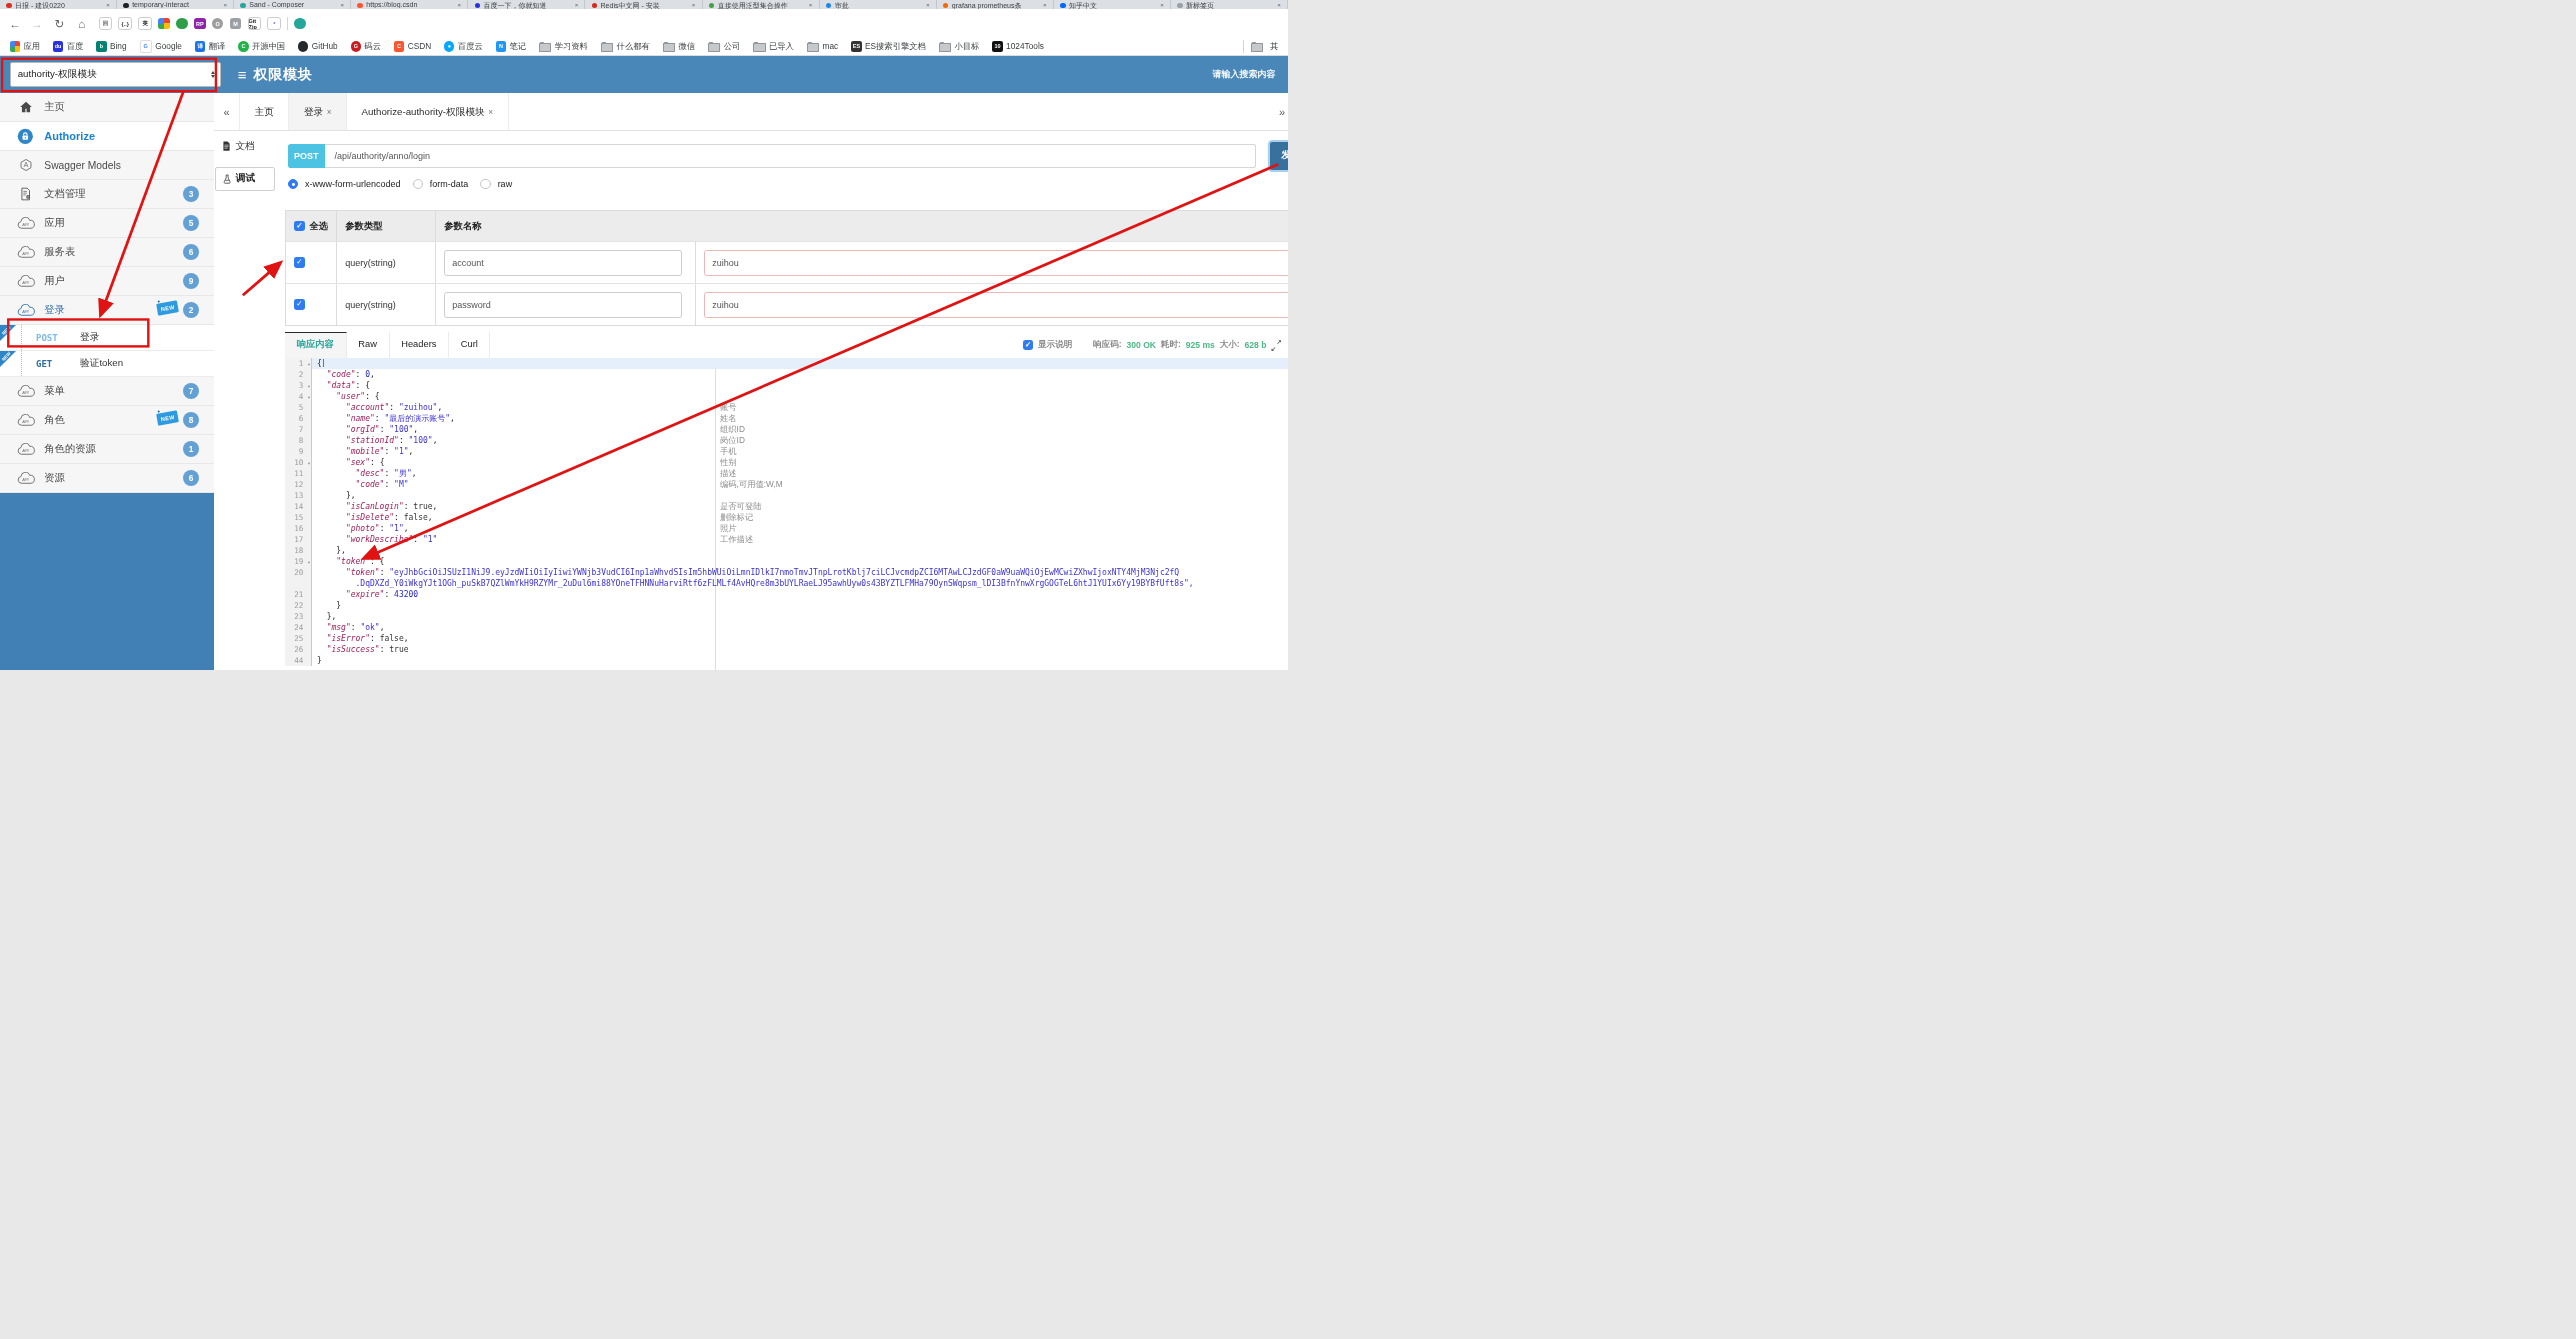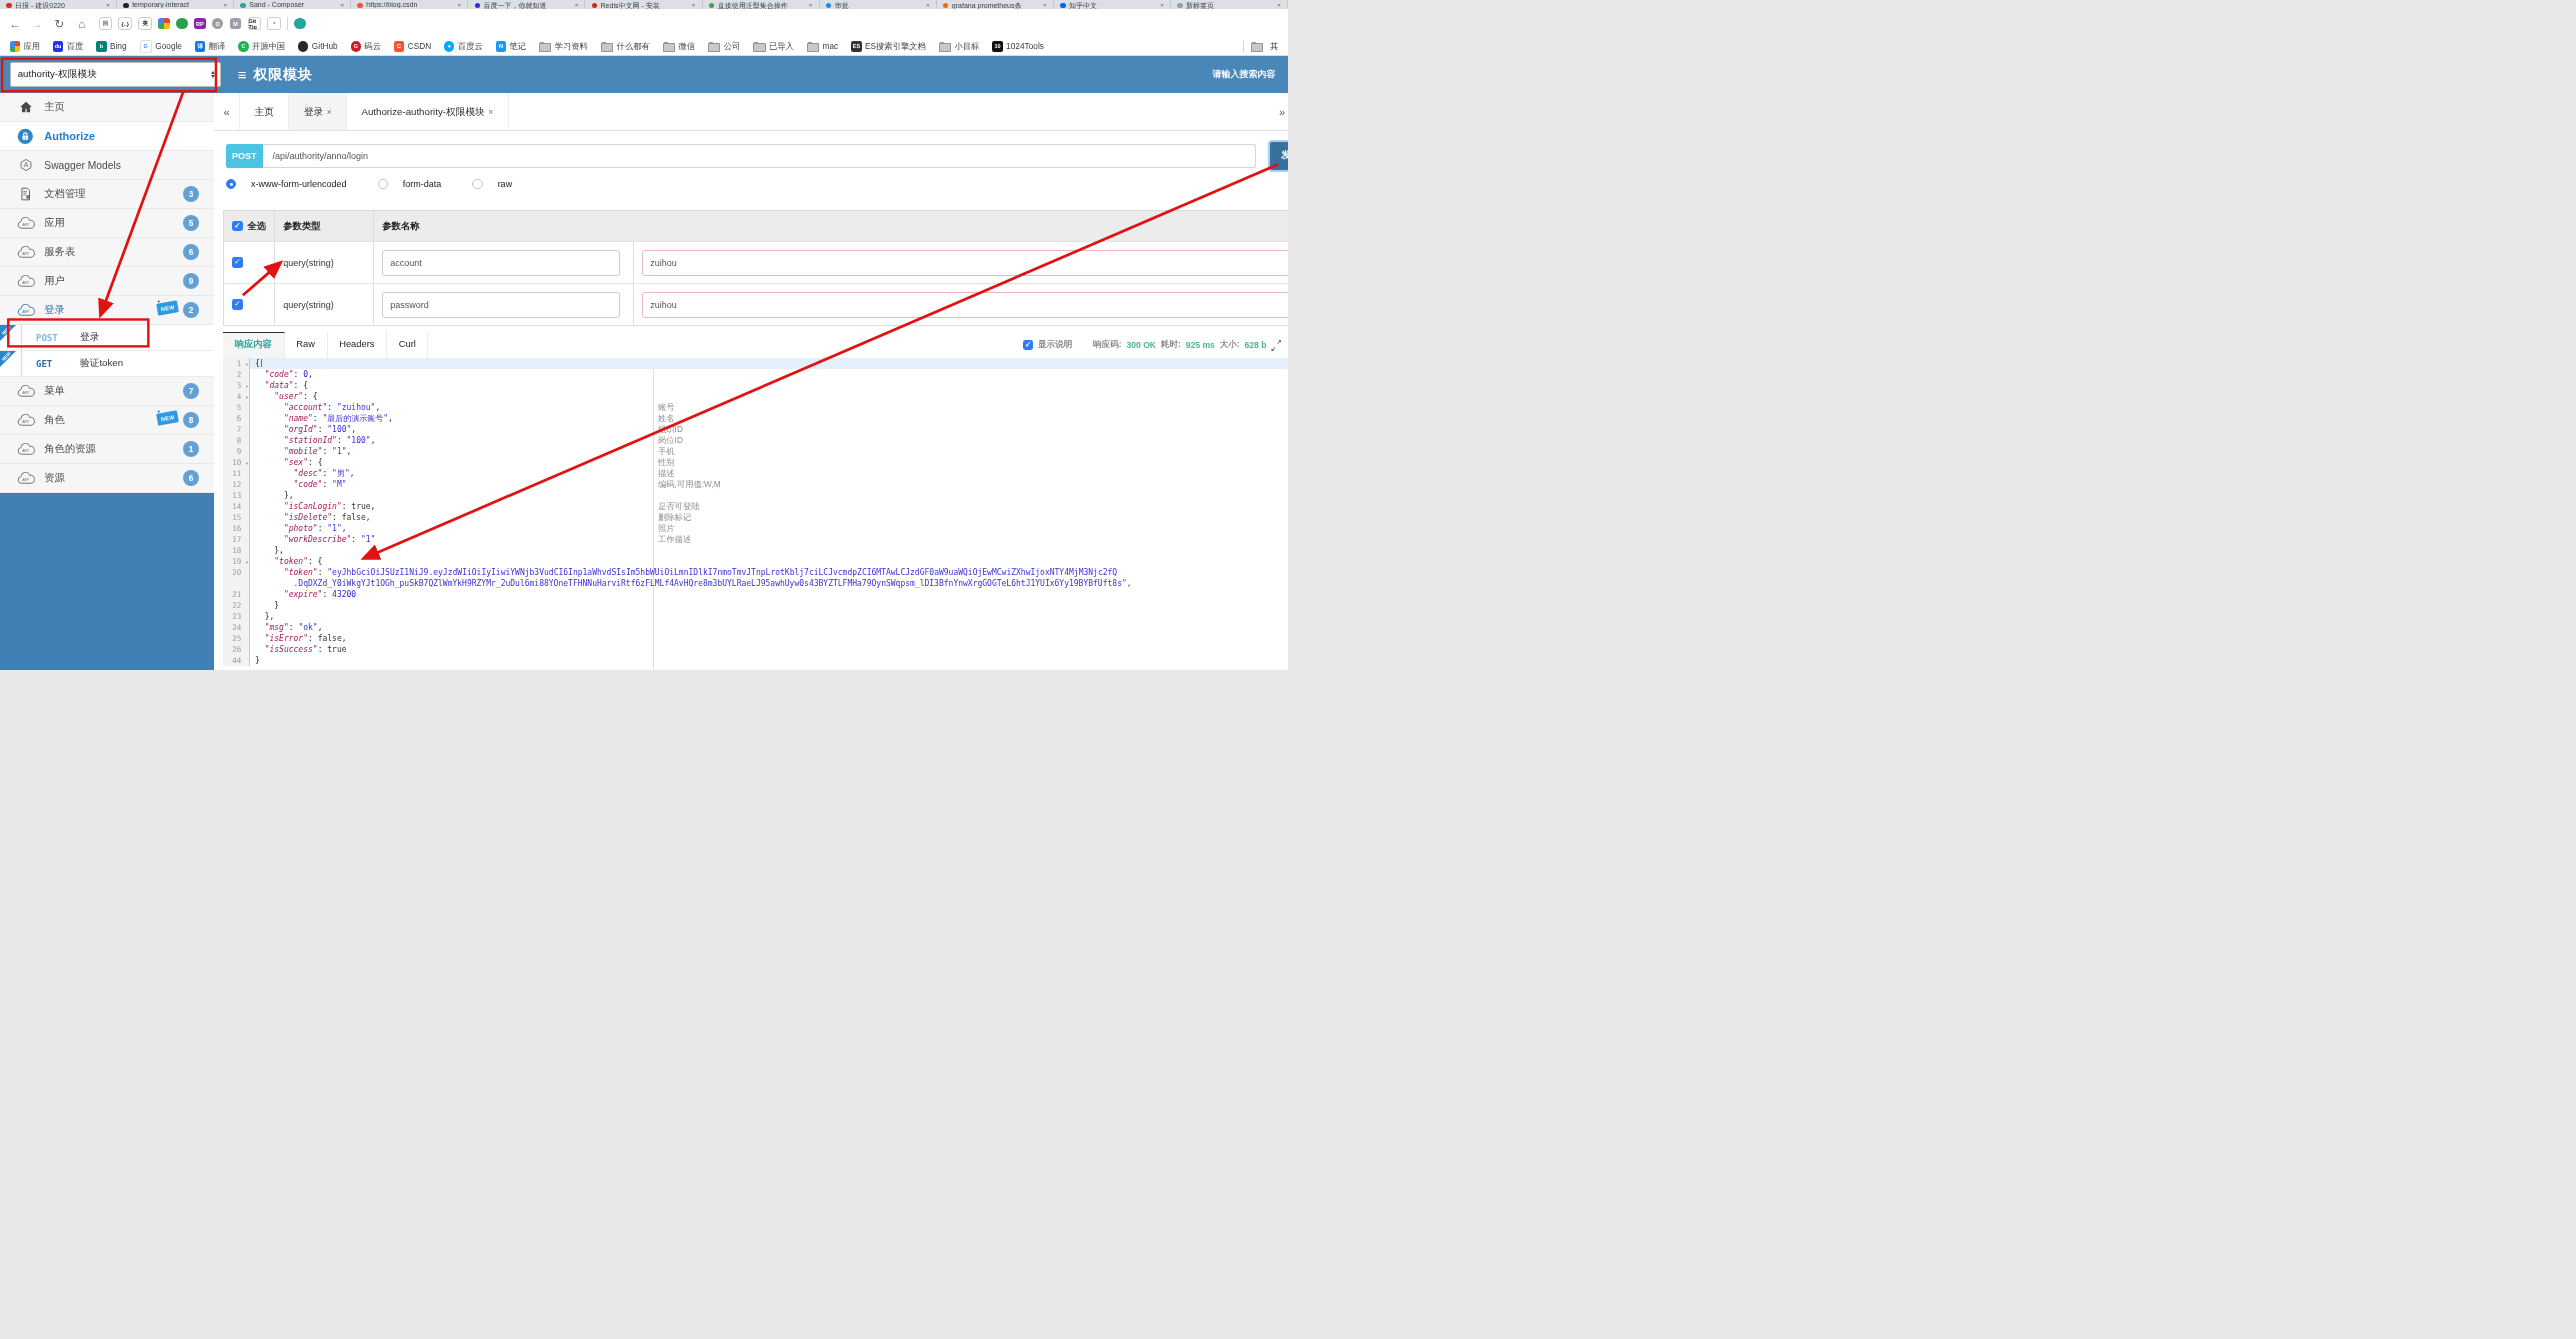--- a/index.html
+++ b/index.html
@@ -81,21 +81,21 @@
   .docitem{display:flex;align-items:center;gap:4.1px;padding:2.8px 0 2.8px 8.3px;font-size:9.7px;color:#333}
   .debugbox{margin:11px 1.4px 0 1.4px;border:0.7px solid #cfcfcf;border-radius:2.1px;background:#fff;display:flex;align-items:center;gap:4.1px;padding:4.8px 0 4.8px 7px;font-size:9.7px;font-weight:bold;color:#222}
 
   .panel{flex:1;position:relative;min-width:0}
   .eprow{position:absolute;left:11.7px;top:14px;right:-14px;height:23.5px;display:flex}
   .postbadge{width:37px;flex:none;background:#4cc3e2;color:#fff;font-weight:bold;font-size:9px;border-radius:2.8px 0 0 2.8px;display:flex;align-items:center;justify-content:center}
   .pathpill{flex:1;border:0.7px solid #d6d6d6;border-left:none;border-radius:0 2.8px 2.8px 0;display:flex;align-items:center;padding-left:9.7px;font-size:9px;color:#555;margin-right:46px;background:#fff}
   .sendbtn{position:absolute;right:0;top:-2.1px;bottom:-2.1px;width:32px;background:#37719e;color:#fff;font-size:9.7px;font-weight:bold;display:flex;align-items:center;justify-content:center;border-radius:2.1px;box-shadow:0 0 0 2.1px rgba(100,170,230,.55)}
 
   .bodytypes{position:absolute;left:11.7px;top:49px;display:flex;align-items:center;font-size:9px;color:#222}
-  .bt{display:flex;align-items:center;gap:15px;margin-right:31px}
+  .bt{display:flex;align-items:center;gap:7px;margin-right:12px}
   .radio{width:10.3px;height:10.3px;border-radius:50%;border:1px solid #c6c6c6;background:#fff;box-sizing:border-box;position:relative;flex:none}
   .radio.on{background:#2f7cf0;border-color:#2f7cf0}
   .radio.on::after{content:"";position:absolute;left:3.1px;top:3.1px;width:2.8px;height:2.8px;border-radius:50%;background:#fff}
 
   .cb{width:10.3px;height:10.3px;border-radius:2.4px;background:#2f7cf0;color:#fff;font-size:7.6px;line-height:10.3px;text-align:center;flex:none}
 
   .ptable{position:absolute;left:9px;top:80px;right:-14px;border:0.7px solid #dcdcdc}
   .ptr{display:flex;background:#fff}
   .ptr.head{background:#ececec;height:30px}
   .ptr.body{height:41px;border-top:0.7px solid #e2e2e2}
@@ -473,20 +473,36 @@
         <span id="ctabs-host" style="display:flex;height:37px">
             <span class="ctab">主页</span>
             <span class="ctab active">登录<span class="x">×</span></span>
             <span class="ctab">Authorize-authority-权限模块<span class="x">×</span></span>
           </span>
         <span class="chevr">»</span>
       </div>
 
       <div class="cmain">
 
+        <div class="docnav">
+          <div class="docitem">
+            <svg width="9" height="10.3" viewBox="0 0 16 20">
+                <path d="M2 1h8l4 4v14H2z" fill="#333"></path>
+                <path d="M4 8h8M4 11h8M4 14h6" stroke="#fff" stroke-width="1.2"></path>
+              </svg>
+            <span>文档</span>
+          </div>
+          <div class="debugbox">
+            <svg width="8.3" height="9.7" viewBox="0 0 16 20">
+                <path d="M6 2h4v6l4 8a2 2 0 0 1-2 3H4a2 2 0 0 1-2-3l4-8z" fill="none" stroke="#333" stroke-width="1.6"></path>
+                <path d="M4.5 13h7" stroke="#333" stroke-width="1.6"></path>
+              </svg>
+            <span>调试</span>
+          </div>
+        </div>
 
         <div class="panel">
           <div class="eprow">
             <span class="postbadge">POST</span>
             <span class="pathpill">/api/authority/anno/login</span>
             <span class="sendbtn">发</span>
           </div>
 
           <div class="bodytypes">
             <span class="bt">

